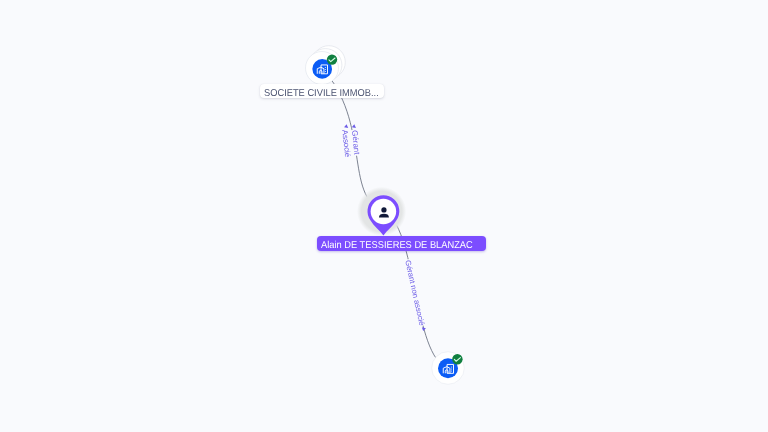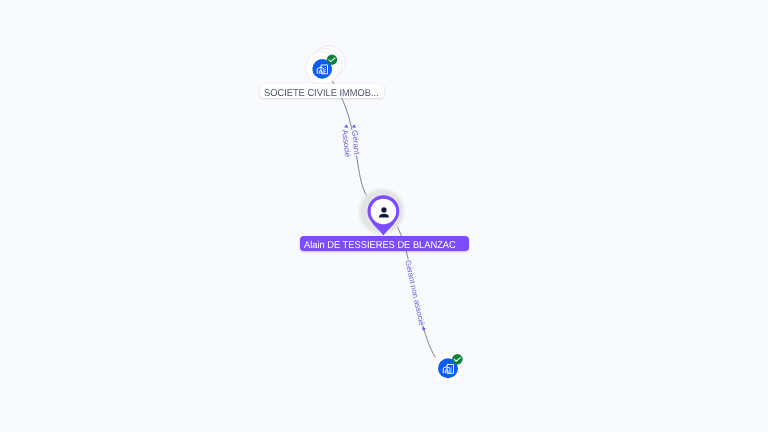--- a/index.html
+++ b/index.html
@@ -6,21 +6,21 @@
   body{width:768px;height:432px;overflow:hidden;background:#f9fafd;
        font-family:"Liberation Sans",sans-serif;
        -webkit-font-smoothing:antialiased;text-rendering:geometricPrecision;}
   #stage{position:relative;width:768px;height:432px;background:#f9fafd;}
   svg#scene{position:absolute;left:0;top:0;width:768px;height:432px;}
   .chip{position:absolute;background:#ffffff;border-radius:4px;
         box-shadow:0 1px 2.5px rgba(62,68,96,.18),0 0 1px rgba(62,68,96,.10);
         color:#4a5270;font-size:10px;line-height:19.9px;height:14.7px;
         padding:0 4.2px;white-space:nowrap;box-sizing:border-box;}
   .chip span{display:inline-block;transform:scaleX(0.93);transform-origin:0 50%;}
-  .chip.person{background:#7c4dff;color:#ffffff;box-shadow:0 1px 2.5px rgba(80,50,190,.30);}
+  .chip.person{background:#7c4dff;color:#ffffff;box-shadow:0 1px 2.5px rgba(80,50,190,.30);margin-left:17px;}
   .elabel{font-size:7.9px;fill:#6c5ce7;}
 </style>
 </head>
 <body>
 
 <div id="stage">
 <svg id="scene" viewBox="0 0 768 432">
   <defs>
     <g id="bldg">
       <path d="M-4.75,5.3 V0.2 L-1.2,-1.3 L1.93,0.2 V5.3" fill="none" stroke="#ffffff" stroke-width="0.95" stroke-linejoin="round" stroke-linecap="butt"></path>

